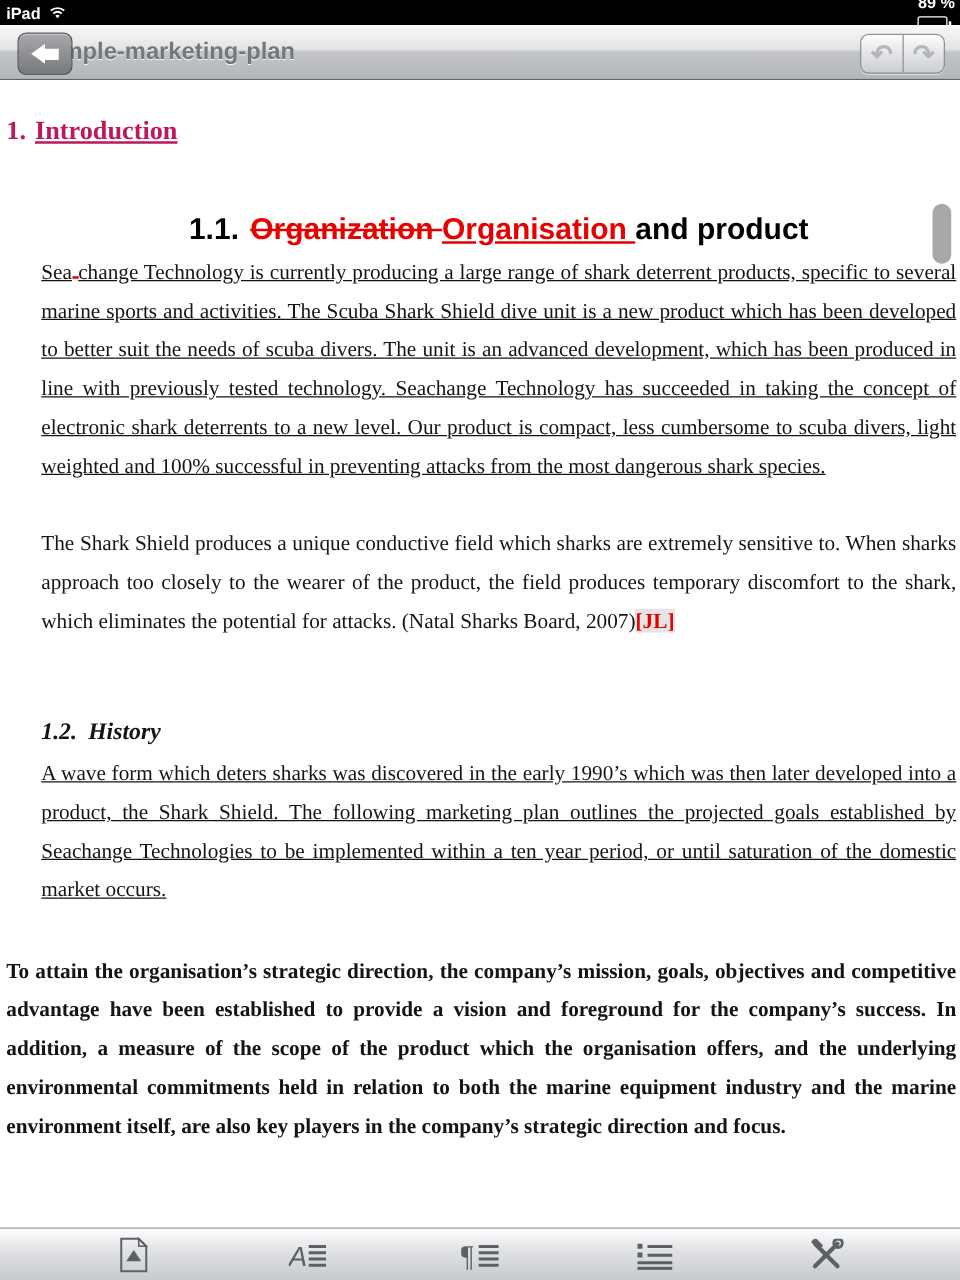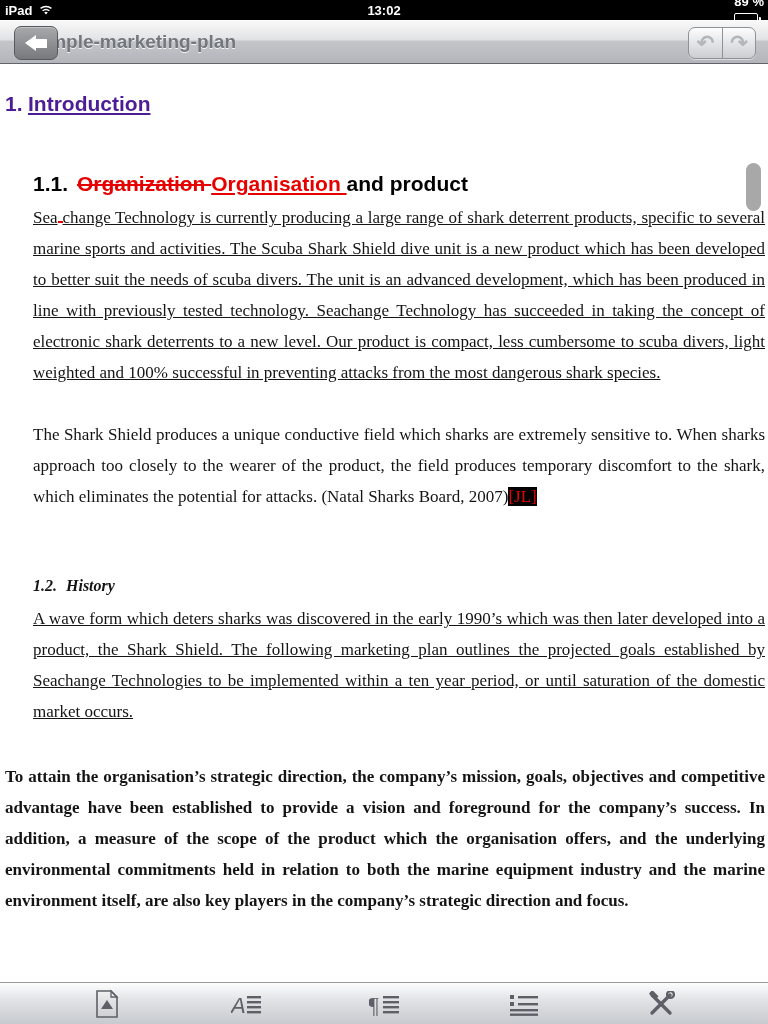--- a/index.html
+++ b/index.html
@@ -36,36 +36,36 @@
   .ur-btn{width:33px;height:30px;display:flex;align-items:center;justify-content:center;
           font-size:21px;font-weight:bold;color:#b3b6bb;cursor:pointer;background:transparent;border:none;padding:0;}
   .ur-btn + .ur-btn{border-left:1px solid #8e9196;}
 
   
   .content{position:absolute;top:64px;left:0;width:768px;height:918px;background:#fff;
            font-family:"Liberation Serif",serif;color:#141414;font-size:17px;line-height:31px;}
   .doc{padding:0 3px 0 5px;}
   .doc p{margin:0;text-align:justify;}
   .indent{margin-left:28px !important;}
-  h1.doc-h1{font-family:Liberation Sans, sans-serif;font-size:21px;font-weight:bold;color:#4c1d95;
+  h1.doc-h1{font-family:Liberation Serif, serif;font-size:21px;font-weight:bold;color:#be185d;
             margin:0;line-height:24px;}
   h1.doc-h1 .h1-num{display:inline-block;}
   h1.doc-h1 .h1-text{text-decoration:underline;}
   .h1-first{margin-top:28px !important;}
   .h1-num-1{width:23px;}
   .h1-num-2{width:33px;}
-  h2.doc-h2{font-family:"Liberation Sans",sans-serif;font-size:21px;font-weight:bold;color:#000;
-            margin:0;line-height:22px;}
-  h2.doc-h2-serif{font-family:"Liberation Serif",serif;font-style:italic;font-size:16px;font-weight:bold;
+  h2.doc-h2{font-family:"Liberation Sans",sans-serif;font-size:24px;font-weight:bold;color:#000;
+            margin:0;line-height:22px;text-align:center;}
+  h2.doc-h2-serif{font-family:"Liberation Serif",serif;font-style:italic;font-size:19px;font-weight:bold;
             margin:0;line-height:22px;}
   .h2-num{margin-right:9px;}
   .del{color:#e60000;text-decoration:line-through;}
   .ins{color:#e60000;text-decoration:underline;}
   .tracked-space{display:inline-block;width:5px;height:14px;border-bottom:2px solid #e60000;}
-  .annot{background:#000000;color:#e60000;}
+  .annot{background:#e5e5e5;color:#e60000;font-weight:bold;}
   .mt-h2a{margin-top:57px !important;}
   .mt-p1{margin-top:7px !important;text-decoration:underline;}
   .mt-p2{margin-top:31px !important;}
   .mt-h2b{margin-top:63px !important;}
   .mt-p3{margin-top:6px !important;text-decoration:underline;}
   .mt-h1b{margin-top:31px !important;}
   .mt-p4{margin-top:34px !important;font-weight:bold;}
 
   .scroll-thumb{position:absolute;right:7px;top:99px;width:15px;height:48px;border-radius:8px;
                 background:#a8a8a8;cursor:pointer;}
@@ -87,21 +87,20 @@
     <div class="sb-left">
       <span>iPad</span>
       <span class="wifi">
         <svg width="16" height="12" viewBox="0 0 16 12">
           <path d="M8 10.6 L6.2 8.5 a2.9 2.9 0 0 1 3.6 0 Z" fill="#fff"></path>
           <path d="M4.6 6.8 a5.4 5.4 0 0 1 6.8 0" stroke="#fff" stroke-width="1.4" fill="none"></path>
           <path d="M2.6 4.4 a8.4 8.4 0 0 1 10.8 0" stroke="#fff" stroke-width="1.4" fill="none"></path>
         </svg>
       </span>
     </div>
-    <div class="sb-center">13:02</div>
     <div class="sb-right">
       <span>89 %</span>
       <span class="battery">
         <span class="batt-body"><span class="batt-fill"></span></span>
           <span class="batt-nub"></span>
       </span>
     </div>
   </div>
 
   <div class="nav-bar">

